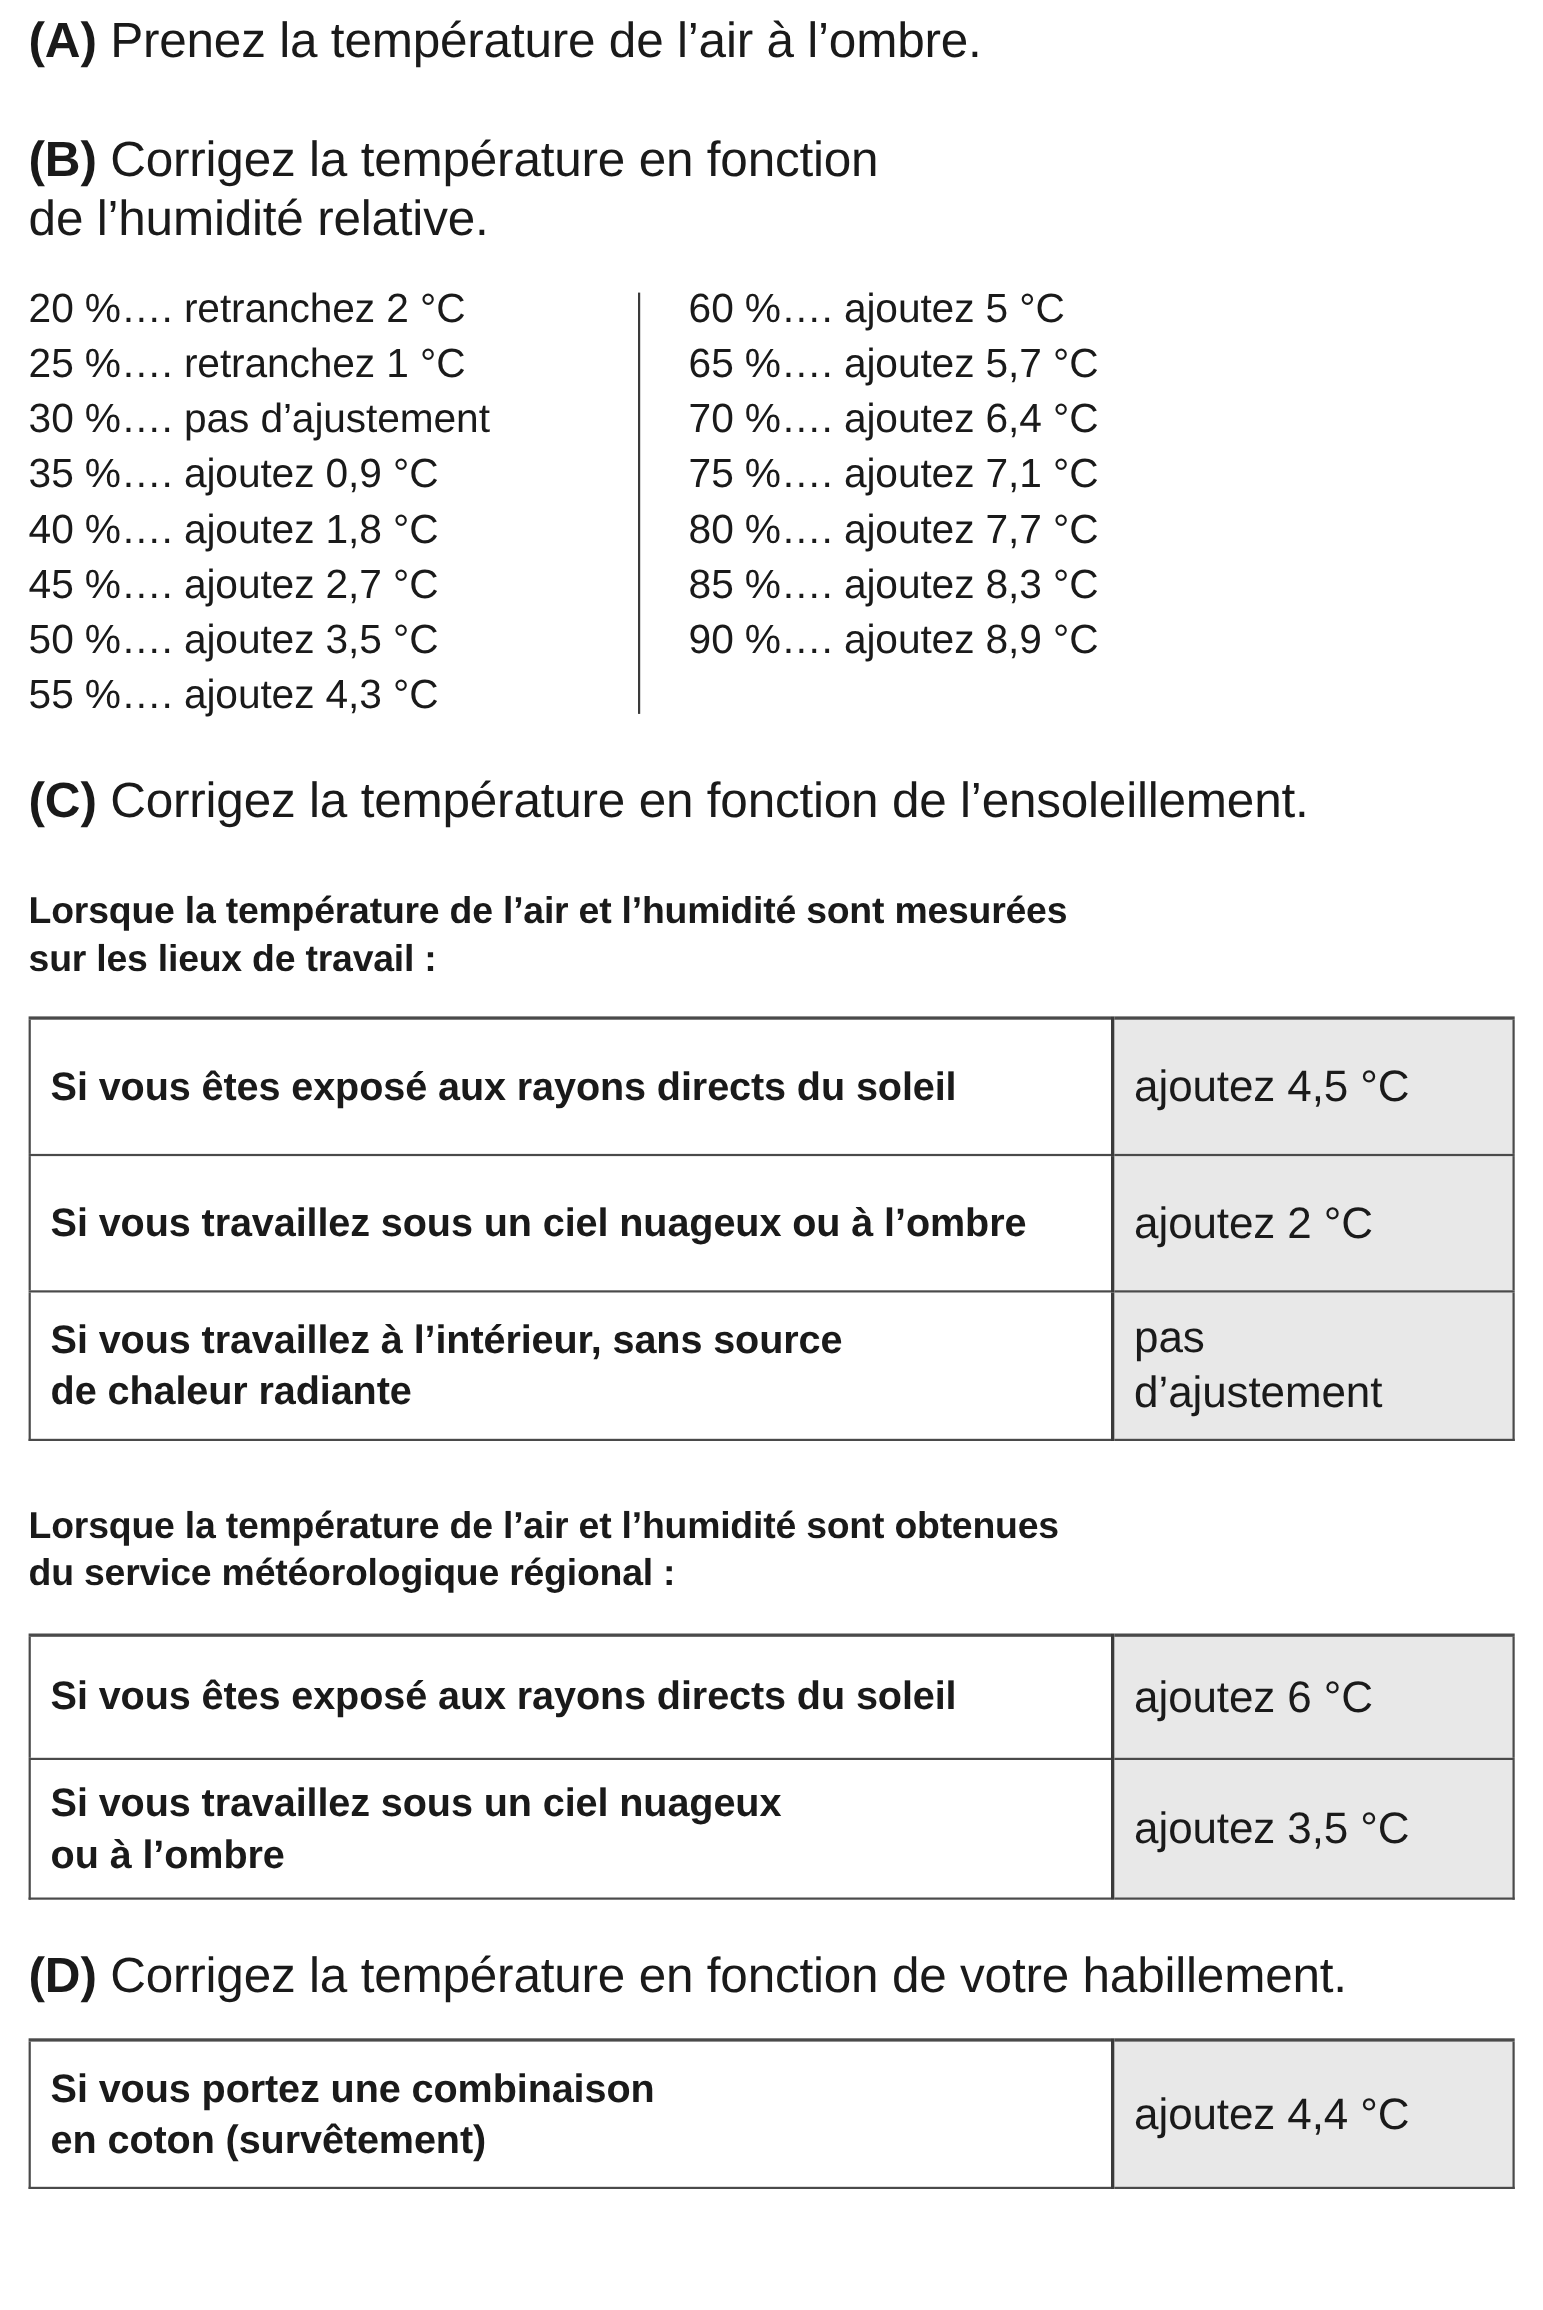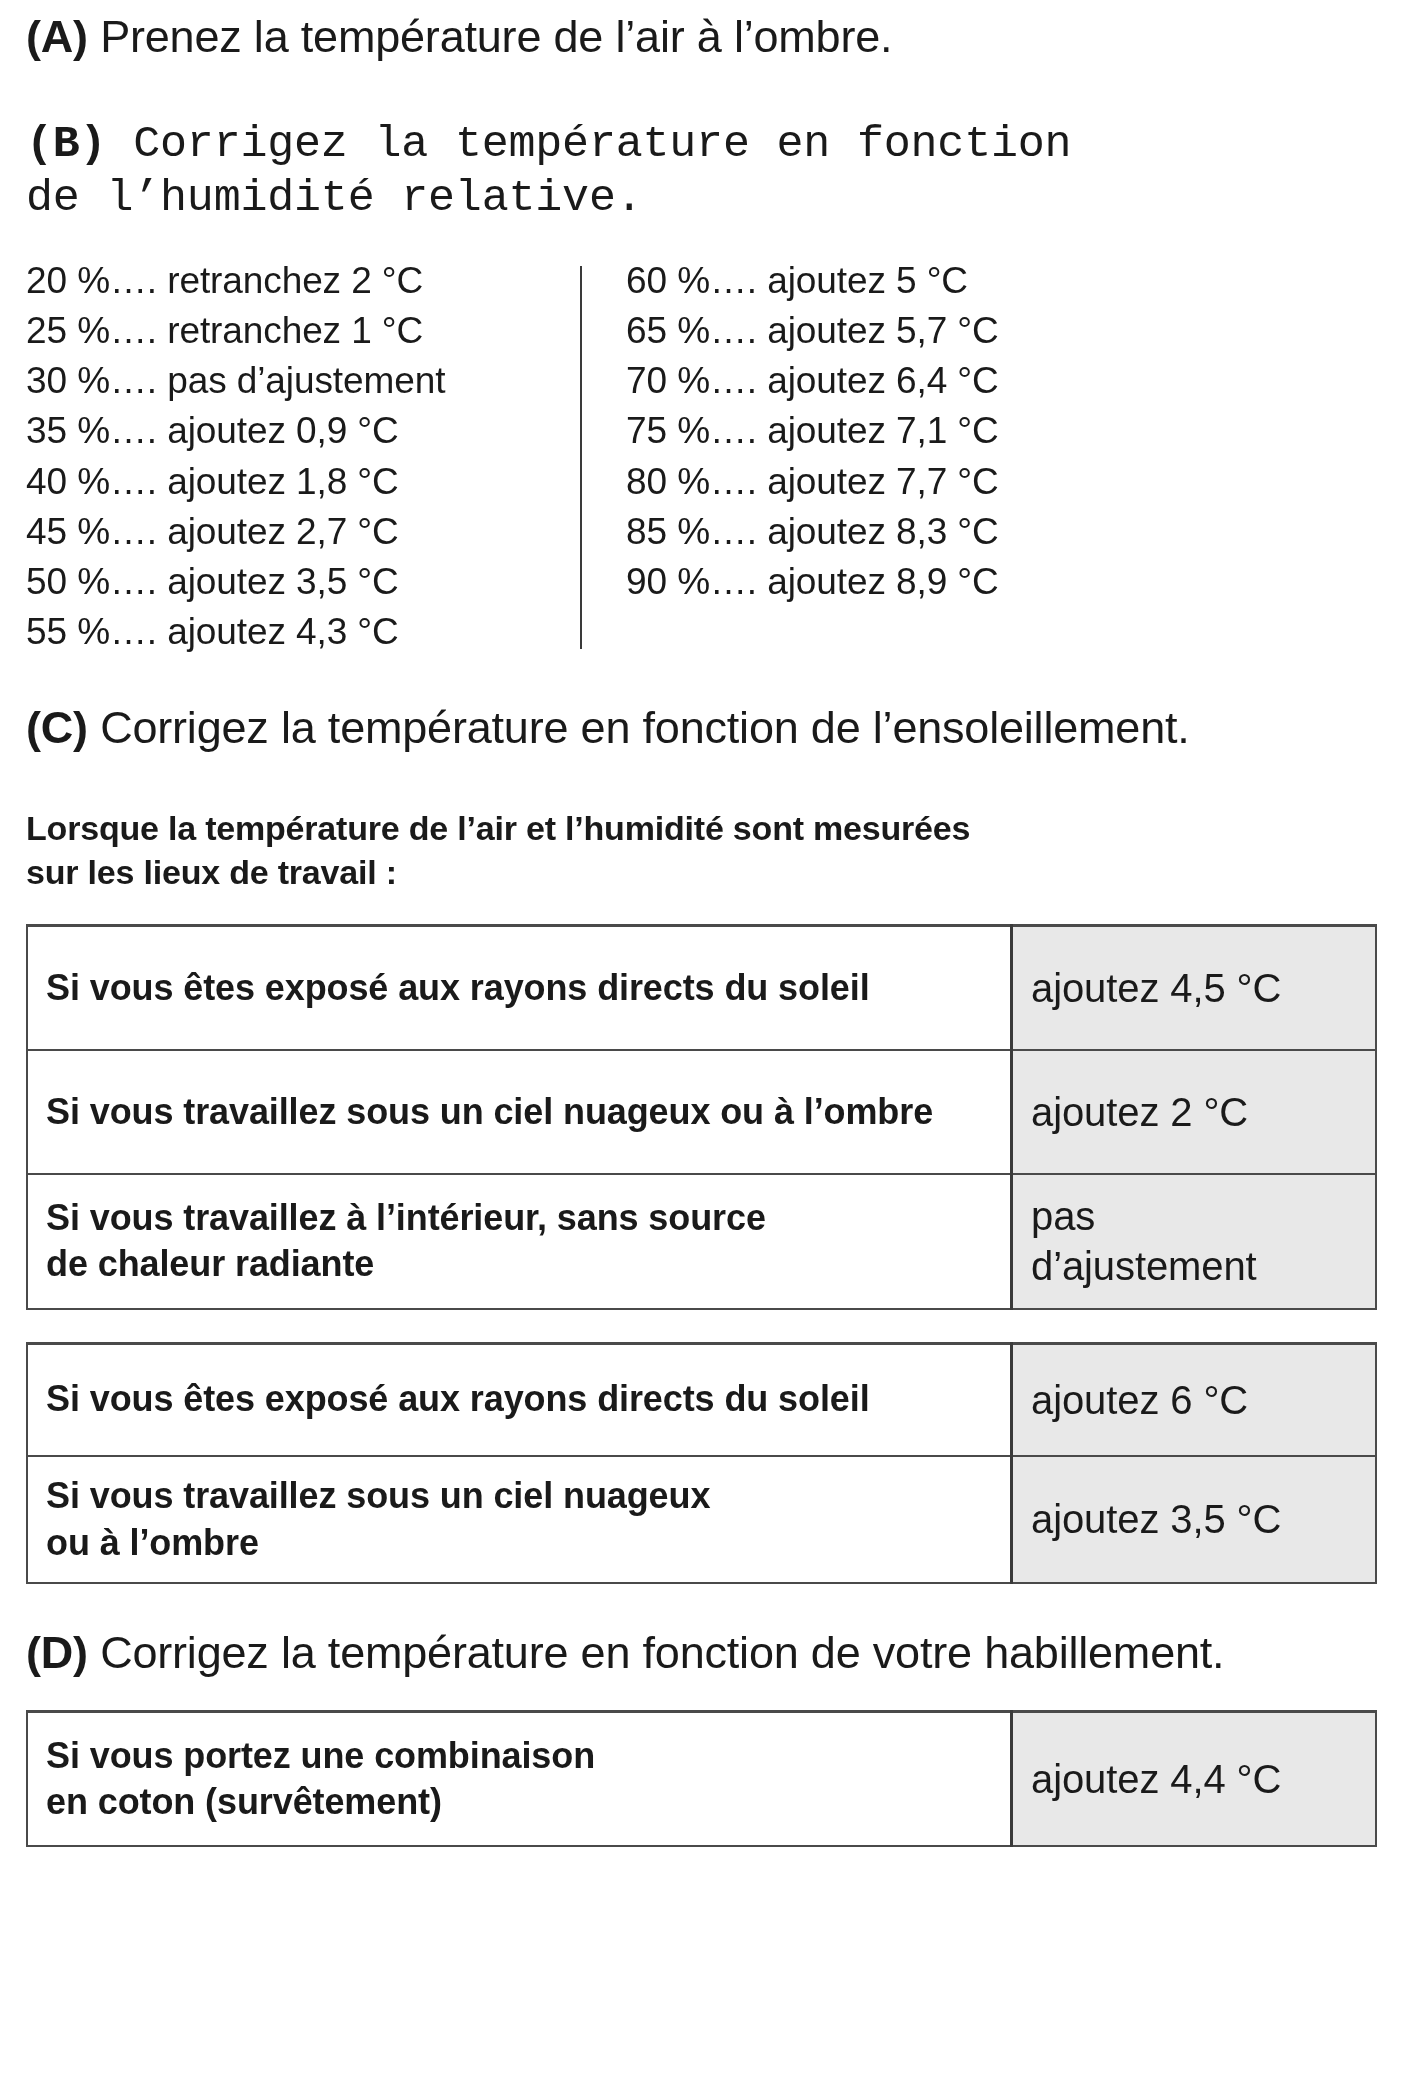--- a/index.html
+++ b/index.html
@@ -31,21 +31,21 @@
     line-height: 1.20;
     font-weight: 400;
     letter-spacing: -0.2px;
     margin: 0;
   }
   .section-head .tag {
     font-weight: 700;
   }
 
   .head-a { padding-top: 10px; }
-  .head-b { padding-top: 54px; font-family: Liberation Mono, monospace; }
+  .head-b { padding-top: 54px; }
   .head-c { padding-top: 44px; }
   .head-d { padding-top: 42px; }
 
   .sub-head {
     font-size: 34px;
     line-height: 1.28;
     font-weight: 700;
     letter-spacing: -0.2px;
     margin: 0;
   }
@@ -179,20 +179,22 @@
       </tr>
       <tr>
         <td class="cond" style="white-space:pre-line">Si vous travaillez à l’intérieur, sans source
 de chaleur radiante</td>
         <td class="val">pas
 d’ajustement</td>
       </tr>
     </tbody>
   </table>
 
+  <p class="sub-head sub-head-2" style="white-space:pre-line">Lorsque la température de l’air et l’humidité sont obtenues
+du service météorologique régional :</p>
 
   <table class="adj-table table-c2">
     <tbody>
       <tr>
         <td class="cond">Si vous êtes exposé aux rayons directs du soleil</td>
         <td class="val">ajoutez 6 °C</td>
       </tr>
       <tr>
         <td class="cond" style="white-space:pre-line">Si vous travaillez sous un ciel nuageux
 ou à l’ombre</td>

